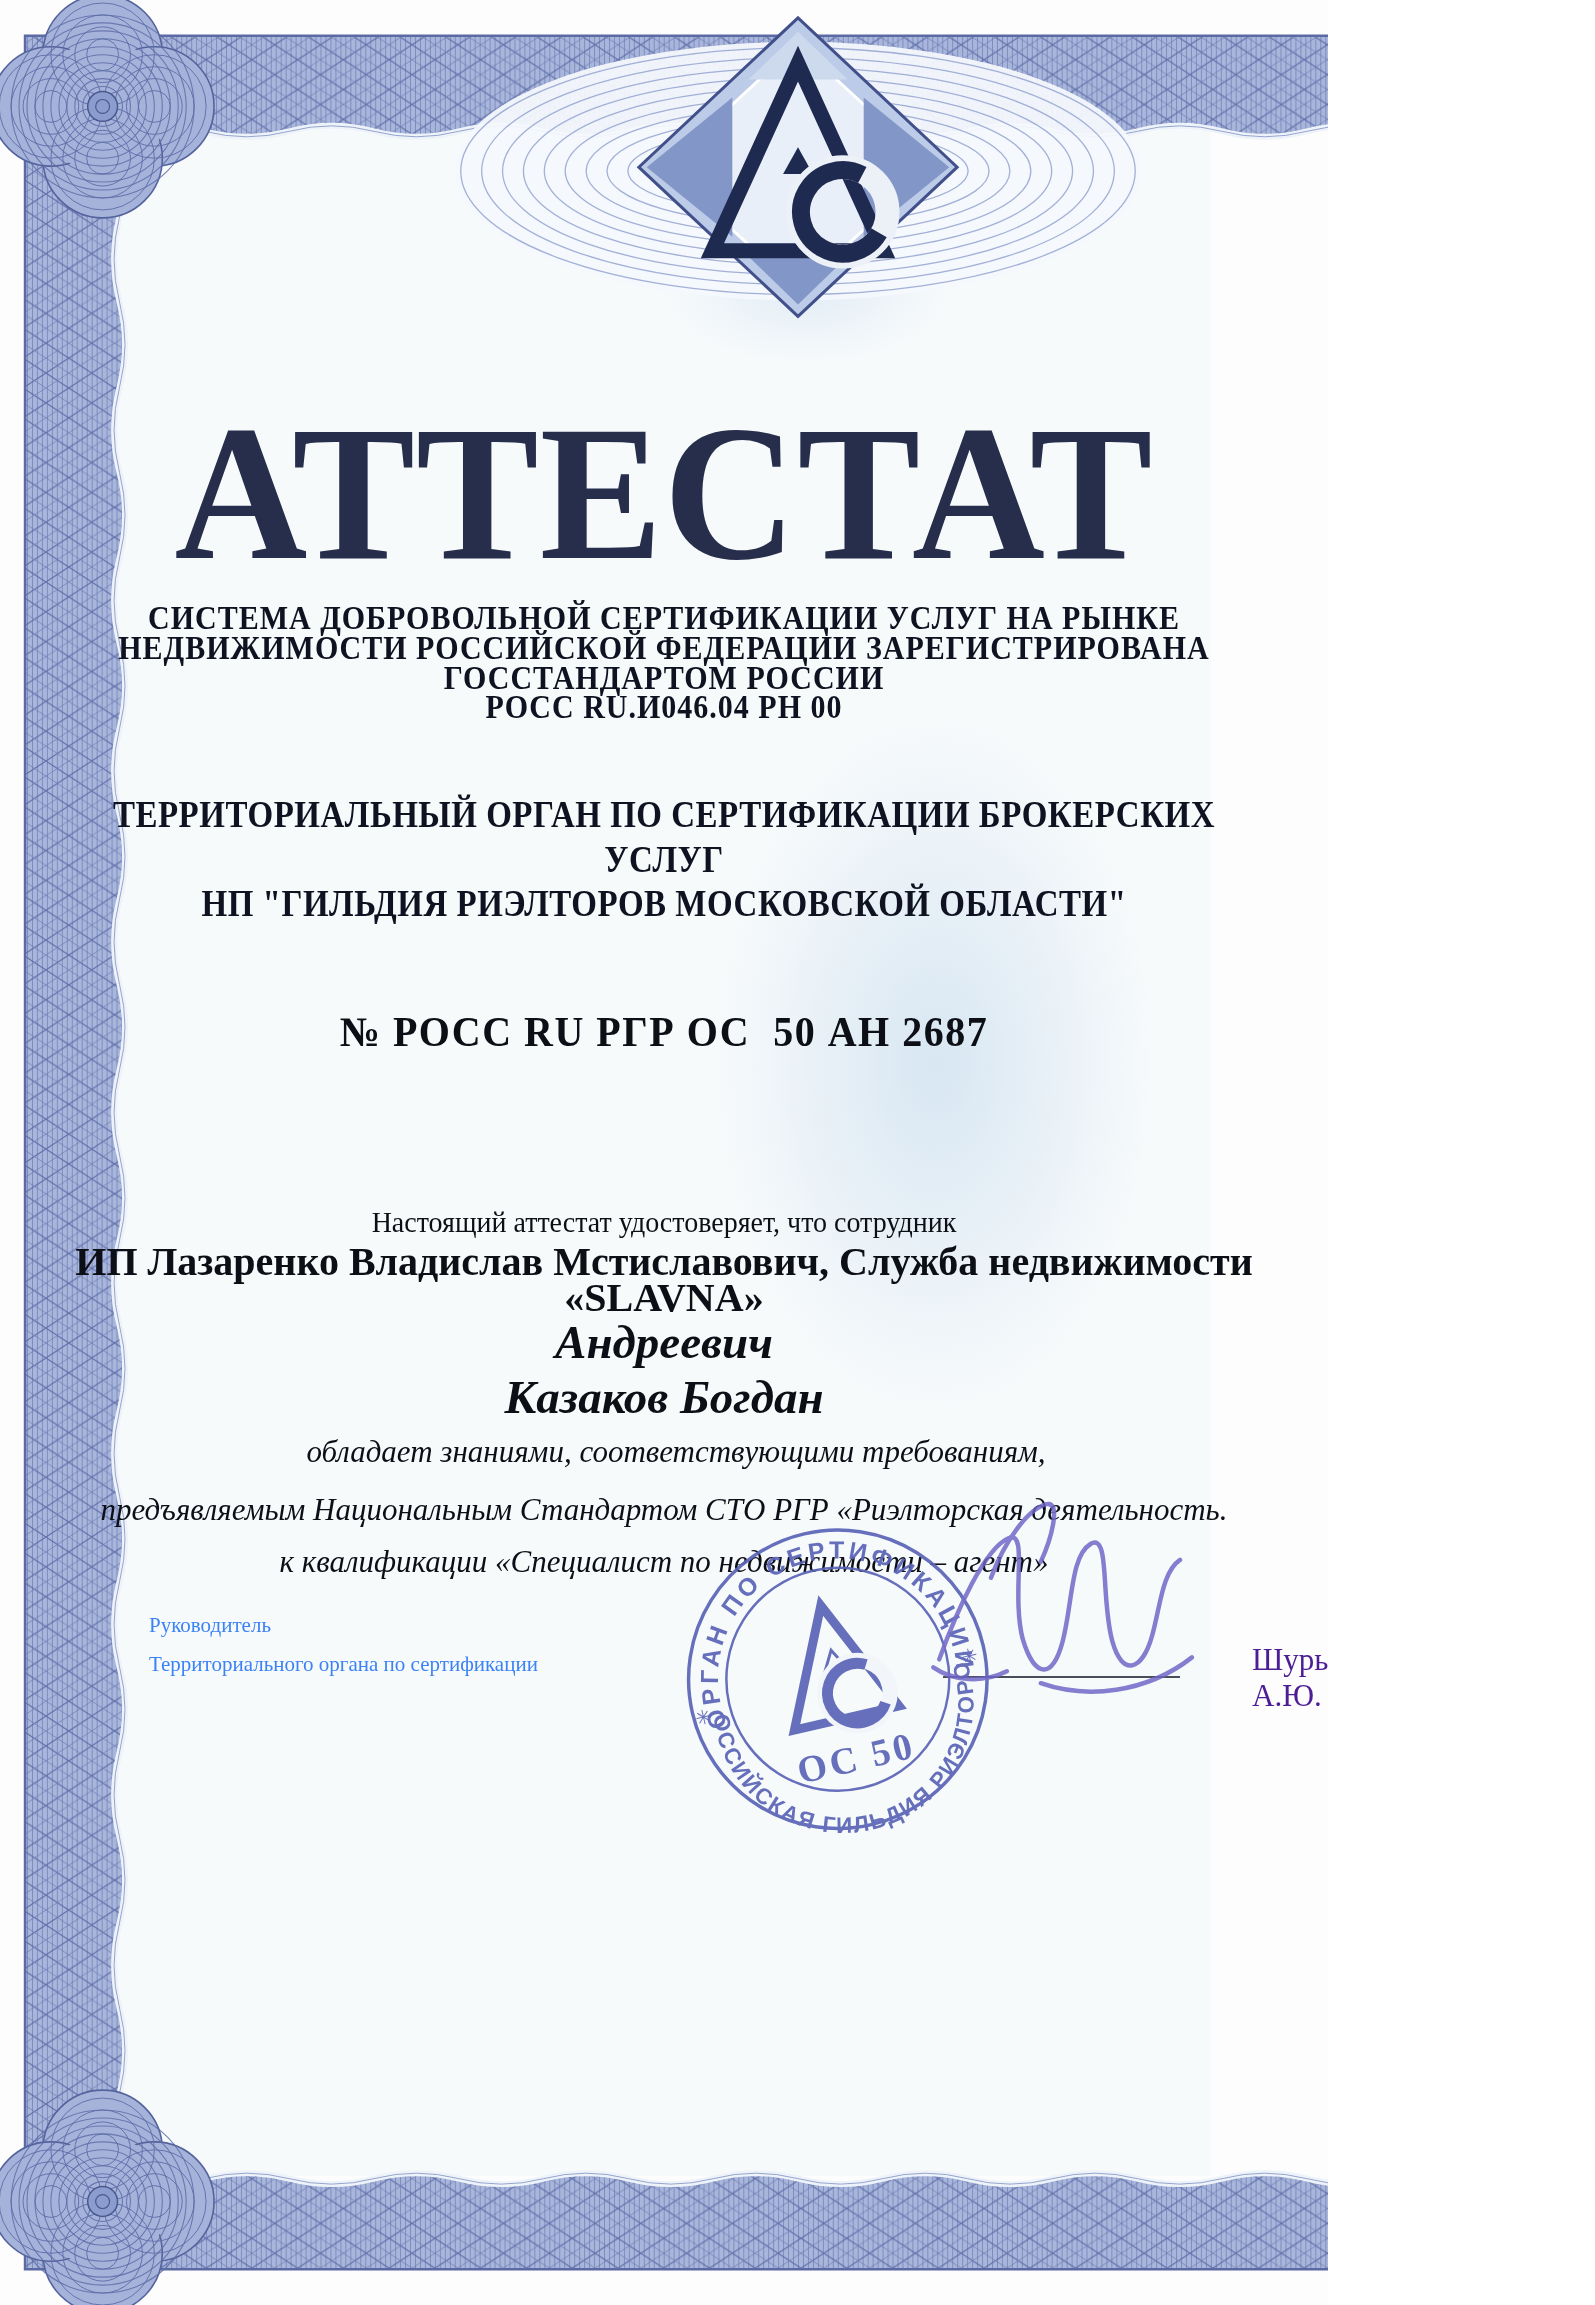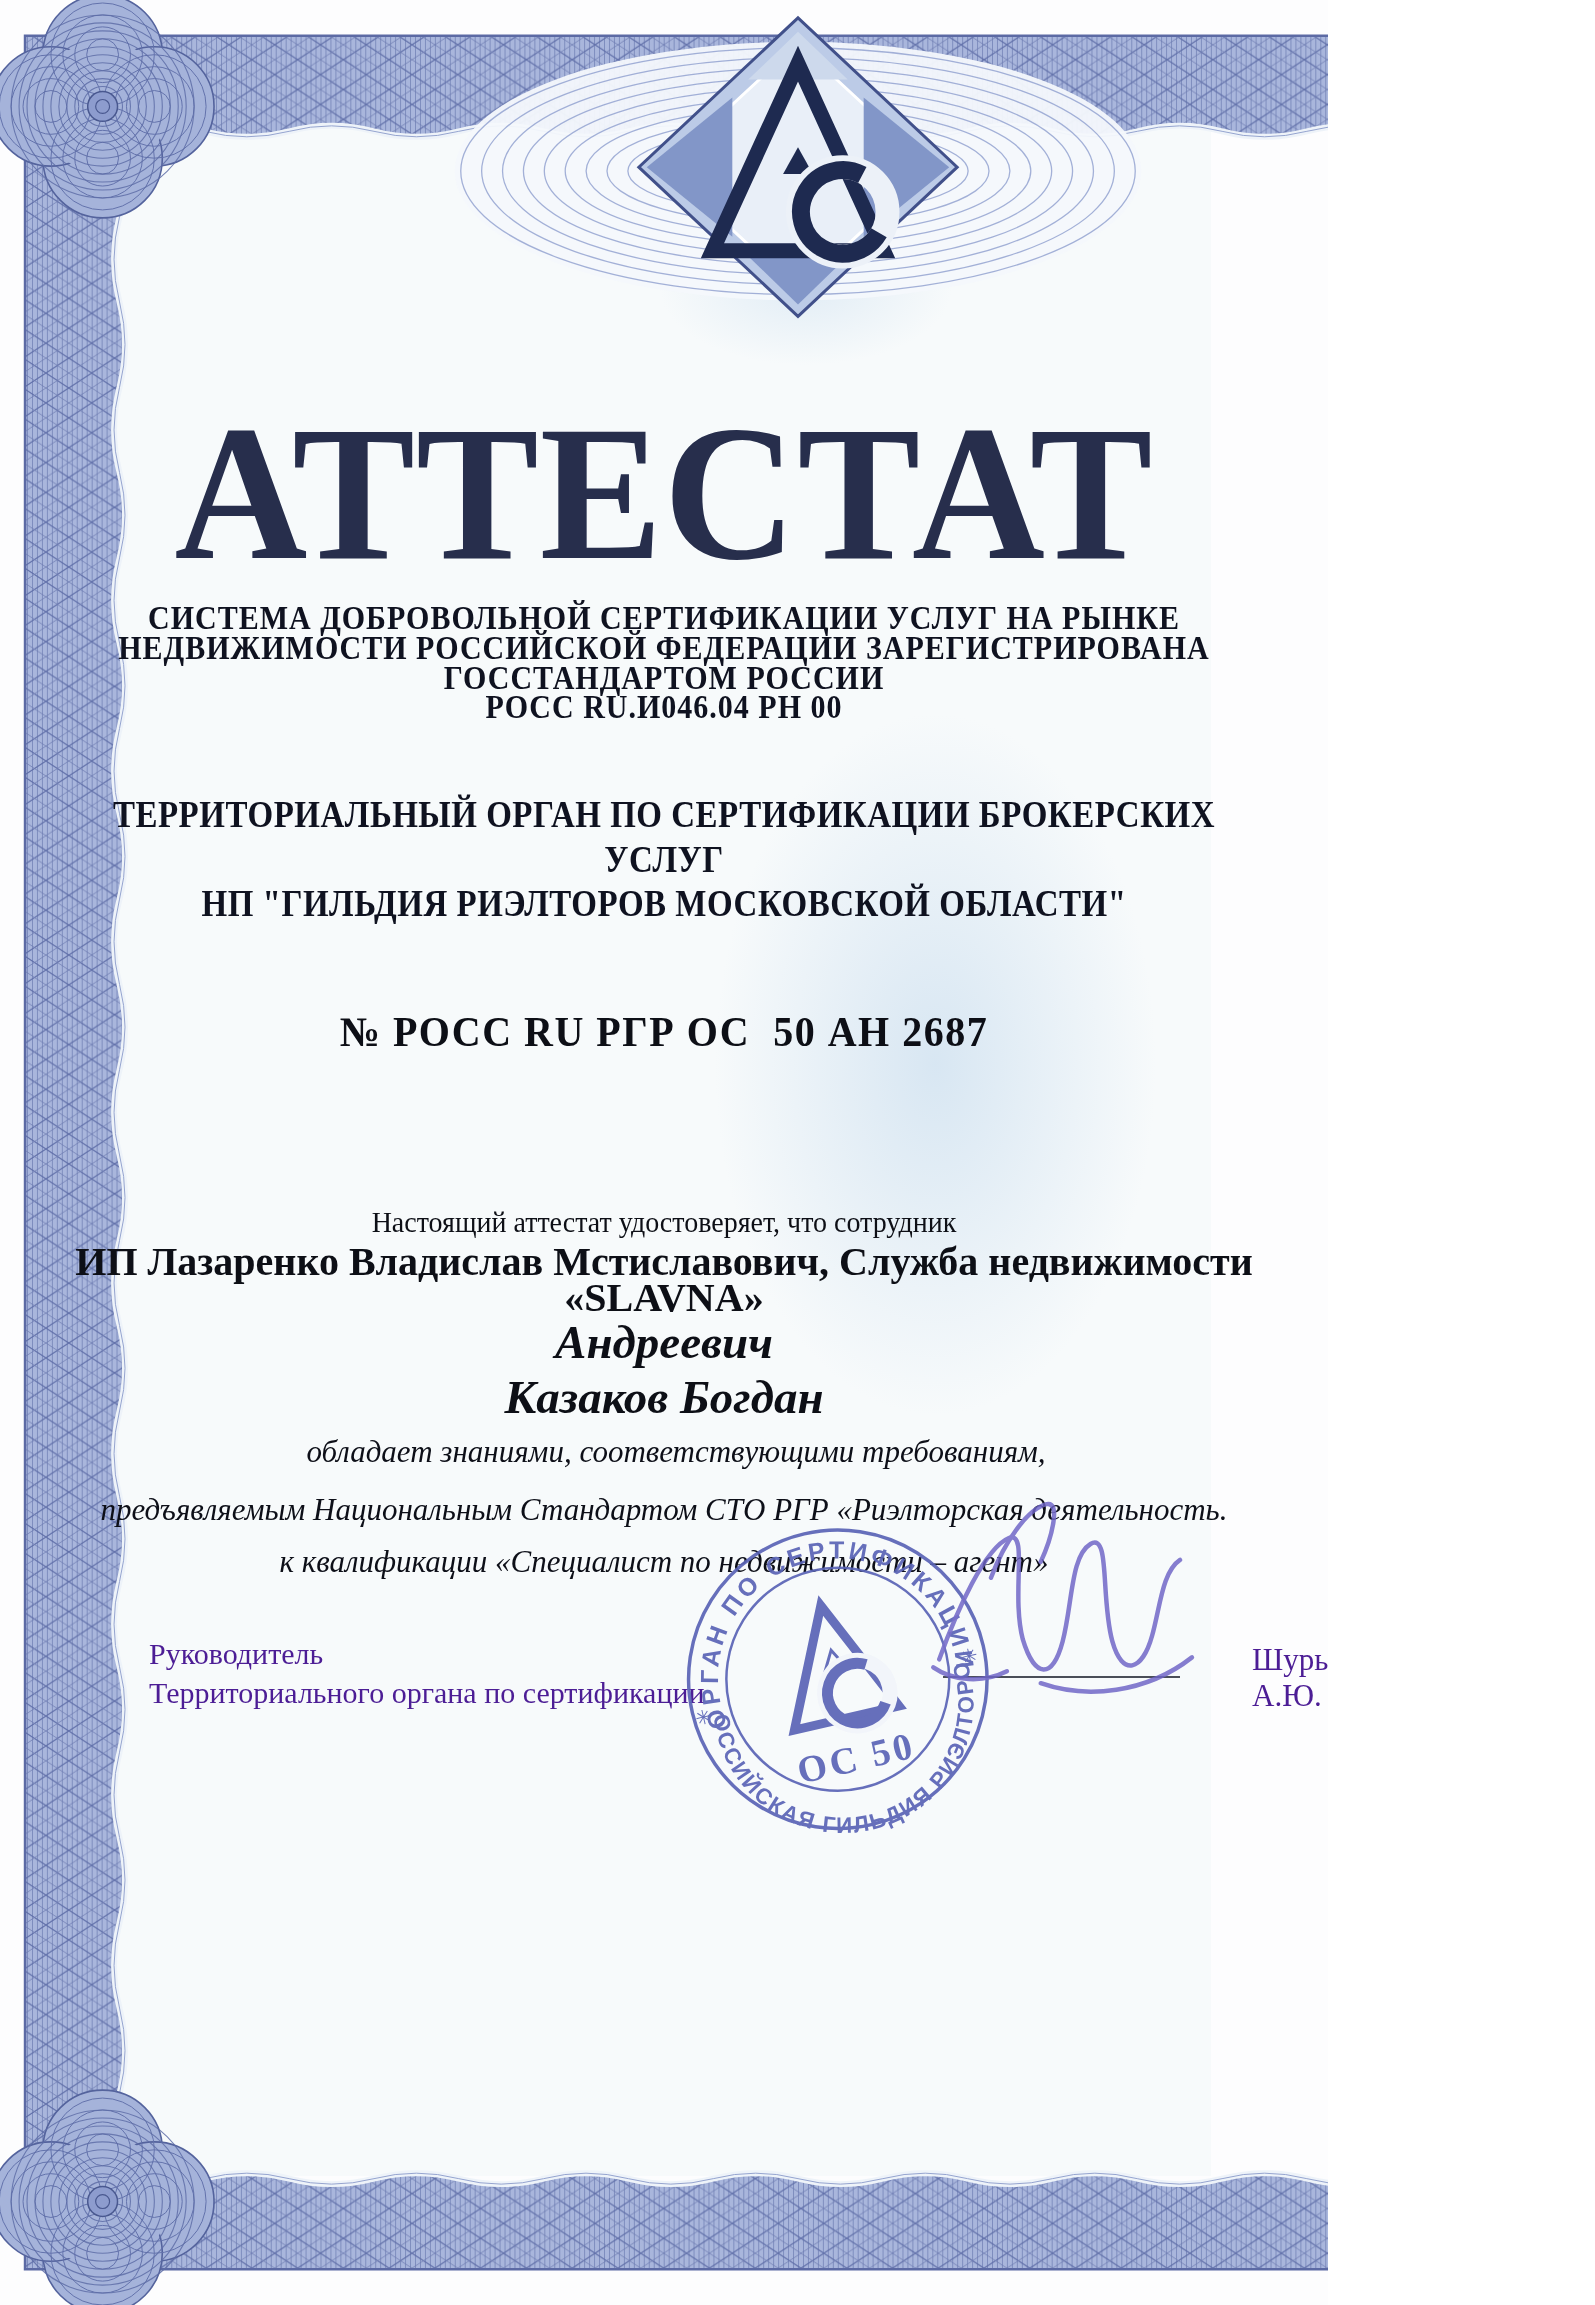--- a/index.html
+++ b/index.html
@@ -20,22 +20,22 @@
   .p2{top:793px;font-size:33px;line-height:39px;font-weight:bold;color:#0f1220;
       letter-spacing:0.5px;transform:scaleY(1.14);transform-origin:center top;}
   .num{top:1007px;font-size:40px;font-weight:bold;letter-spacing:1.5px;white-space:pre-wrap;
        transform:scaleY(1.05);transform-origin:center top;}
   .valid{top:1107px;font-size:27px;font-weight:bold;white-space:pre-wrap;}
   .certifies{top:1206px;font-size:28px;transform:scaleY(1.05);transform-origin:center top;}
   .employer{top:1244px;font-size:40px;line-height:36px;font-weight:bold;}
   .person{top:1315px;font-size:47px;line-height:55px;font-weight:bold;font-style:italic;}
   .qual{font-size:31px;font-style:italic;color:#0d0f18;}
   .q1{top:1434px;margin-left:12px;} .q2{top:1492px;} .q3{top:1506px;} .q4{top:1544px;}
-  .footer-role{position:absolute;left:149px;top:1606px;text-align:left;font-size:30px;
-               line-height:39px;color:#4c1d95;margin-top:28px;}
+  .footer-role{position:absolute;left:149px;top:1606px;text-align:left;font-size:21px;
+               line-height:39px;color:#3b82f6;}
   .signer{position:absolute;left:1252px;top:1642px;text-align:left;font-size:31px;color:#4c1d95;}
   .sig-line{position:absolute;left:943px;top:1676px;width:237px;border-top:2px solid #4a4e58;}
   #fg-deco text{font-family:"Liberation Sans","DejaVu Sans",sans-serif;}
   #fg-deco text.serif{font-family:"Liberation Serif","DejaVu Serif",serif;}
 </style>
 </head>
 <body>
 
 <div class="page">
   <div class="inner-bg"></div>

